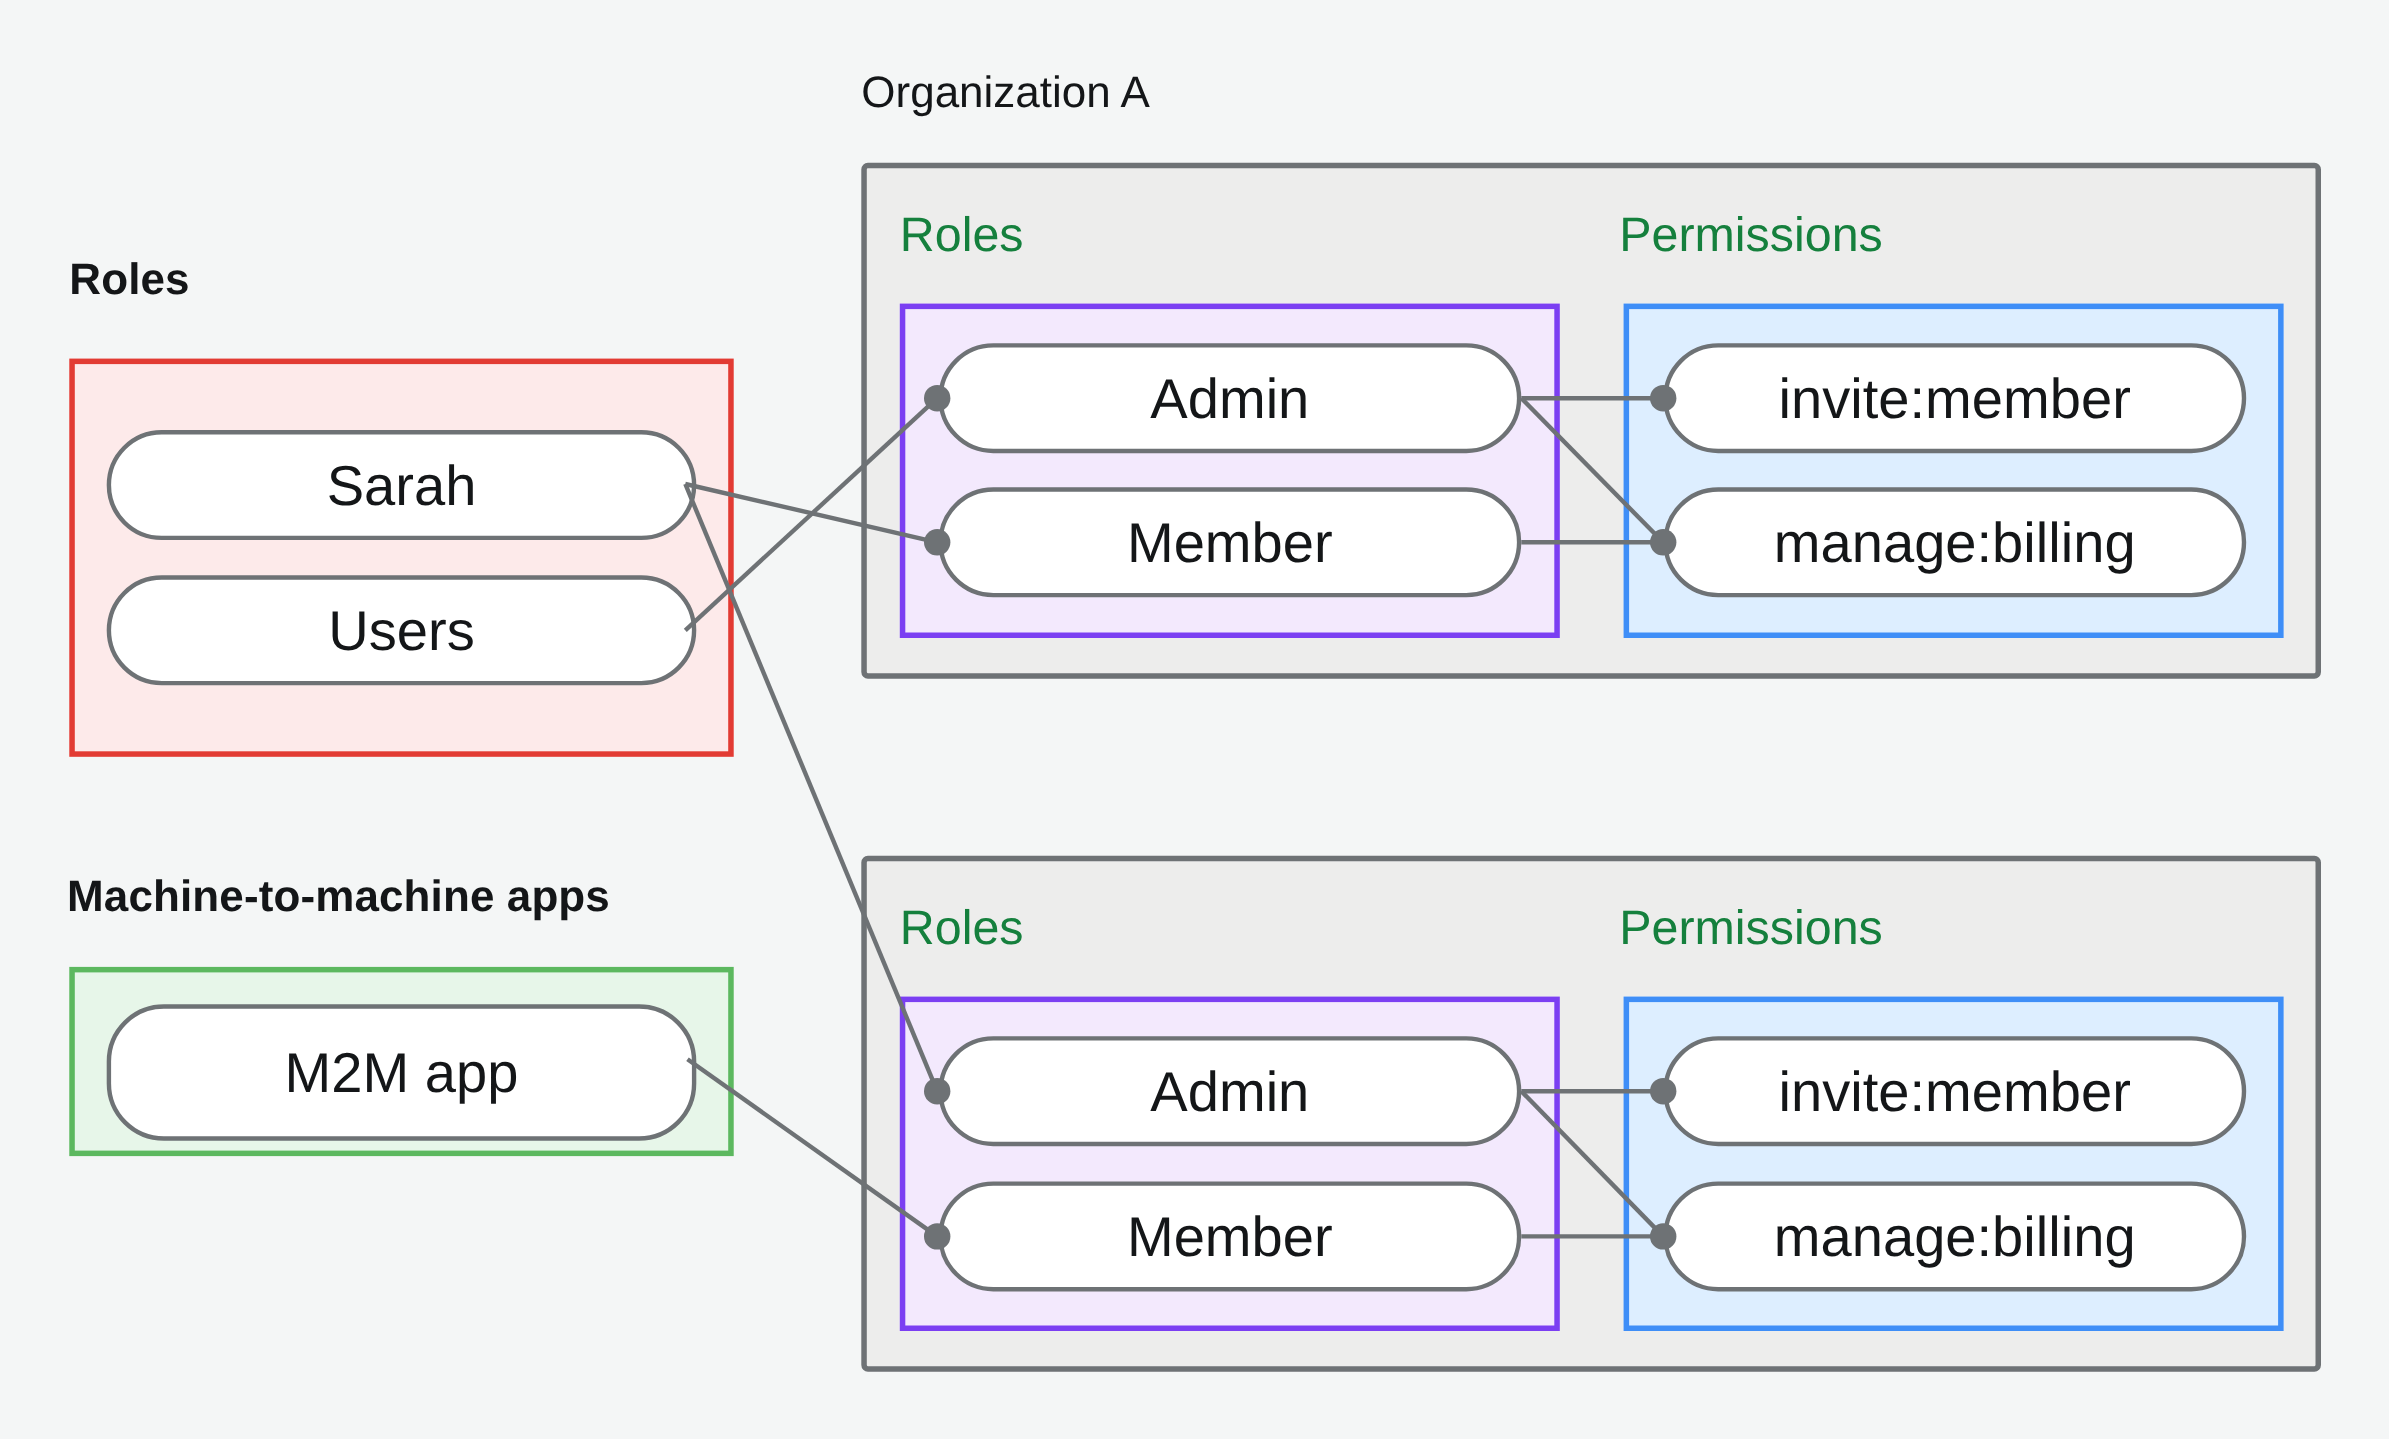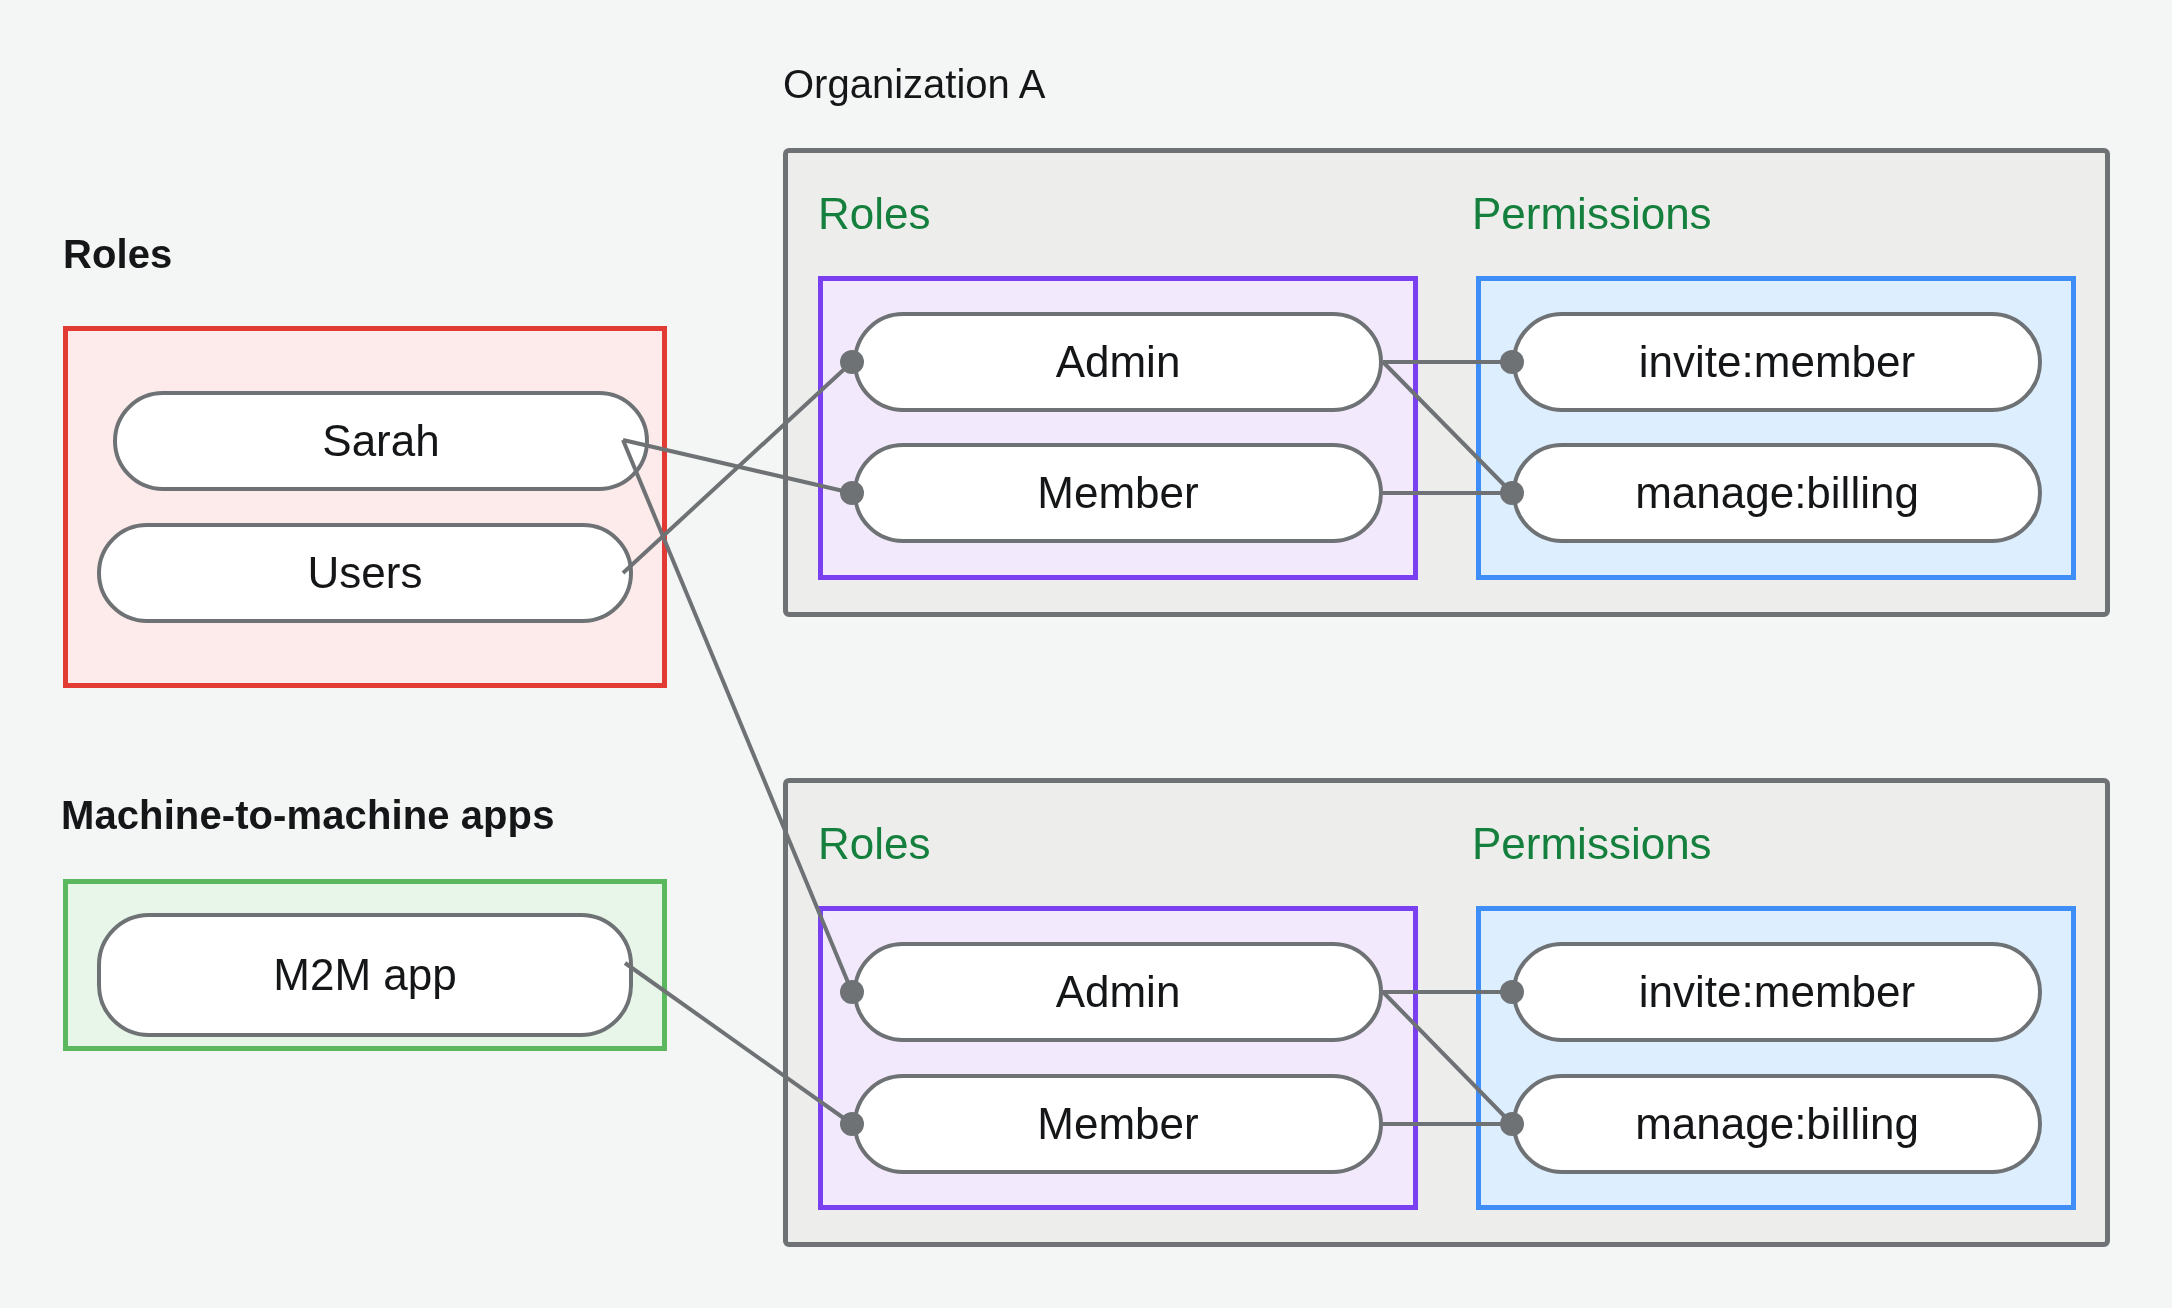--- a/index.html
+++ b/index.html
@@ -76,21 +76,21 @@
   }
   .pill {
     position: absolute;
     box-sizing: border-box;
     background: #ffffff;
     border: 4px solid #6e7275;
     border-radius: 52px;
     display: flex;
     align-items: center;
     justify-content: center;
-    font-size: 44px;
+    font-size: 51px;
     color: #141618;
     z-index: 3;
     white-space: nowrap;
   }
 </style>
 </head>
 <body>
 
 <div id="stage">
 
@@ -126,21 +126,21 @@
       <circle cx="852" cy="1124" r="12"></circle>
       <circle cx="1512" cy="992" r="12"></circle>
       <circle cx="1512" cy="1124" r="12"></circle>
     </g>
   </svg>
 
   <div class="group-label" style="left:63px; top:232px;">Roles</div>
 
   <div class="box box-users" style="left:63px; top:326px; width:604px; height:362px;"></div>
 
-  <div class="pill" style="left:113px; top:391px; width:536px; height:100px;">Sarah</div>
+  <div class="pill" style="left:97px; top:391px; width:536px; height:100px;">Sarah</div>
 
   <div class="pill" style="left:97px; top:523px; width:536px; height:100px;">Users</div>
 
   <div class="group-label" style="left:61px; top:793px;">Machine-to-machine apps</div>
 
   <div class="box box-m2m" style="left:63px; top:879px; width:604px; height:172px;"></div>
 
   <div class="pill" style="left:97px; top:913px; width:536px; height:124px;">M2M app</div>
 
   <div class="org-label" style="left:783px; top:62px;">Organization A</div>

